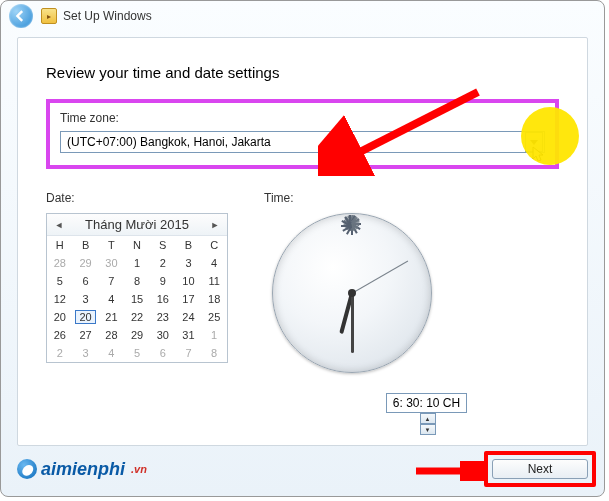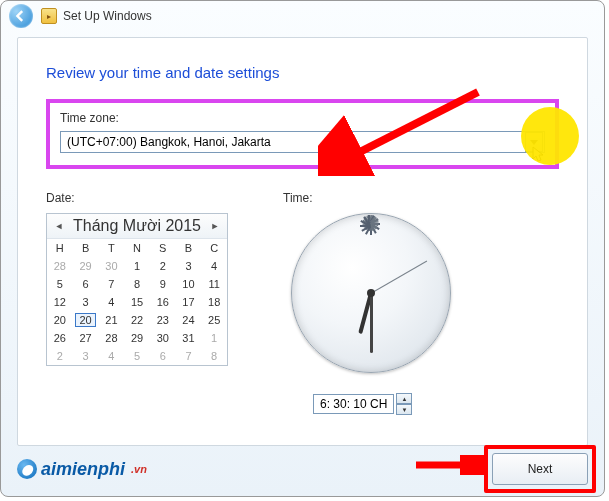--- a/index.html
+++ b/index.html
@@ -5,63 +5,63 @@
 * { box-sizing: border-box; margin: 0; padding: 0; }
 body { font-family: "Segoe UI", Tahoma, sans-serif; font-size: 12px; background: #fff; width: 609px; height: 501px; position: relative; overflow: hidden; }
 .outer { border: 1px solid #999; border-radius: 8px; width: 605px; height: 497px; background: linear-gradient(#fafdff, #eaf2f9); position: relative; }
 .titlebar { height: 30px; display: flex; align-items: center; padding: 2px 8px; }
 .back-btn { width: 24px; height: 24px; border-radius: 50%; background: radial-gradient(circle at 30% 30%, #9fd4f7, #2a8bd4); display: flex; align-items: center; justify-content: center; margin-right: 8px; box-shadow: inset 0 0 2px rgba(255,255,255,0.8); }
 .back-btn svg { width: 12px; height: 12px; }
 .mini-icon { width: 16px; height: 16px; margin-right: 6px; background: linear-gradient(#f8e28a, #f0c040); border: 1px solid #c09020; border-radius: 2px; display:flex; align-items:center; justify-content:center; }
 .mini-icon::after { content:"▸"; font-size:8px; color:#805010; }
 .title-text { font-size: 12px; color: #333; }
 .panel { position: absolute; top: 36px; left: 16px; right: 16px; bottom: 50px; background: #fff; border: 1px solid #cfd8e0; border-radius: 2px; padding: 26px 28px 20px 28px; }
-.heading { color: #1d4ed8; font-size: 15px; font-weight: 400; margin-bottom: 18px; }
+.heading { color: #000000; font-size: 15px; font-weight: 400; margin-bottom: 18px; }
 .tz-block { border: 4px solid #d946ef; padding: 8px 10px 12px 10px; position: relative; }
 .tz-label { font-size: 12px; color: #333; margin-bottom: 6px; }
 .dropdown { width: 100%; height: 22px; background: #fff; border: 1px solid #7a99b8; display: flex; align-items: center; position: relative; }
 .dropdown-text { flex: 1; padding: 0 6px; font-size: 12px; color: #000; }
 .dropdown-arrow { width: 18px; height: 20px; border: 1px solid #7a99b8; background: linear-gradient(#f4f8fb,#dce7f0); display:flex; align-items:center; justify-content:center; margin-right:1px; }
 .dropdown-arrow::after { content:""; border-left:4px solid transparent; border-right:4px solid transparent; border-top:5px solid #333; }
 .cursor { position: absolute; right: -2px; top: 14px; width: 14px; height: 18px; pointer-events:none; }
 .yellow-circle { position: absolute; width: 58px; height: 58px; border-radius: 50%; background: #ffe600; right: -24px; top: 4px; z-index: 3; opacity: 0.95; }
 .annot-arrow1 { position: absolute; left: 300px; top: 48px; z-index: 6; pointer-events:none; }
-.body-row { display: flex; margin-top: 22px; gap: 55px; }
+.body-row { display: flex; margin-top: 22px; gap: 36px; }
 .col-label { font-size: 12px; color: #333; margin-bottom: 8px; }
 .calendar { border: 1px solid #b8c4d0; width: 182px; background: #fff; font-size: 11px; }
 .cal-header { display: flex; align-items: center; justify-content: space-between; padding: 3px 6px; background: linear-gradient(#fdfdfd,#eef3f7); border-bottom: 1px solid #dde4eb; }
 .cal-nav { width: 12px; height: 12px; display:flex; align-items:center; justify-content:center; cursor:pointer; color:#555; font-size:9px; }
-.cal-title { font-size: 16px; color: #333; }
+.cal-title { font-size: 13px; color: #333; }
 .cal-grid { width: 100%; border-collapse: collapse; }
 .cal-grid th, .cal-grid td { width: 26px; height: 18px; text-align: center; font-weight: normal; }
 .cal-grid th { color: #333; padding: 2px 0; }
 .cal-grid td { color: #333; }
 .cal-grid td.other { color: #aaa; }
 .cal-grid td.selected span { display:inline-block; border: 1px solid #3a78c8; padding: 0 3px; background: #eaf3fd; }
 .time-col { flex: 1; }
 .clock-wrap { width: 170px; height: 170px; position: relative; margin-left: 8px; }
 .clock { width: 160px; height: 160px; border-radius: 50%; background: radial-gradient(circle at 38% 34%, #ffffff 0%, #f3f6f9 40%, #d6dee6 100%); border: 1px solid #9aa6b2; box-shadow: inset 0 0 8px rgba(0,0,0,0.18), 0 1px 3px rgba(0,0,0,0.25); position: relative; }
 .clock-face { position:absolute; inset:8px; border-radius:50%; }
 .tick { position:absolute; left:50%; top:50%; width:1px; height:8px; background:#6a7580; transform-origin: 0 -70px; }
 .tick.major { width:2px; height:12px; background:#556070; transform-origin: 0 -68px; }
 .hand { position:absolute; left:50%; top:50%; background:#333; transform-origin: 50% 100%; }
 .hand.hour { width:4px; height:42px; margin-left:-2px; margin-top:-42px; transform: rotate(195deg); border-radius:2px; }
 .hand.minute { width:3px; height:60px; margin-left:-1.5px; margin-top:-60px; transform: rotate(180deg); border-radius:2px; background:#444; }
 .hand.second { width:1px; height:64px; margin-left:-0.5px; margin-top:-64px; transform: rotate(60deg); background:#7a838c; }
 .center-dot { position:absolute; left:50%; top:50%; width:8px; height:8px; margin:-4px; background:#333; border-radius:50%; }
-.time-input-row { display:flex; align-items:center; margin-top:10px; margin-left:30px; }
+.time-input-row { display:flex; align-items:center; margin-top:10px; margin-left:30px;flex-direction:column; }
 .time-input { border:1px solid #7a99b8; padding:2px 6px; font-size:12px; display:flex; align-items:center; background:#fff; }
 .spinner { display:flex; flex-direction:column; margin-left:2px; }
 .spin-btn { width:16px; height:11px; border:1px solid #7a99b8; background:linear-gradient(#f4f8fb,#dce7f0); display:flex; align-items:center; justify-content:center; font-size:6px; color:#333; }
 .footer { position:absolute; left:16px; right:16px; bottom:8px; height:38px; display:flex; align-items:center; justify-content:space-between; }
 .brand { display:flex; align-items:center; gap:4px; font-style:italic; font-weight:bold; color:#0a5aa6; font-size:18px; }
 .brand-icon { width:20px; height:20px; border-radius:50%; background:radial-gradient(circle at 35% 30%, #6ab8f0, #0a6aba); display:flex; align-items:center; justify-content:center; color:#fff; font-size:10px; }
 .brand .vn { color:#d03028; font-size:11px; margin-left:2px; }
 .next-wrap { position:relative; }
-.next-btn { width:96px; height:32px; background:linear-gradient(#fdfdfd,#e8eef4); border:1px solid #8aa0b6; border-radius:3px; font-size:12px; color:#222; display:flex; align-items:center; justify-content:center; }
+.next-btn { width:96px; height:20px; background:linear-gradient(#fdfdfd,#e8eef4); border:1px solid #8aa0b6; border-radius:3px; font-size:12px; color:#222; display:flex; align-items:center; justify-content:center; }
 .red-box-next { position:absolute; border:4px solid #ff0000; border-radius:2px; pointer-events:none; }
 .annot-arrow2 { position:absolute; pointer-events:none; }
 </style>
 </head>
 <body>
 
 <div class="outer">
   <div class="titlebar">
     <div class="back-btn">
       <svg viewBox="0 0 10 10">

